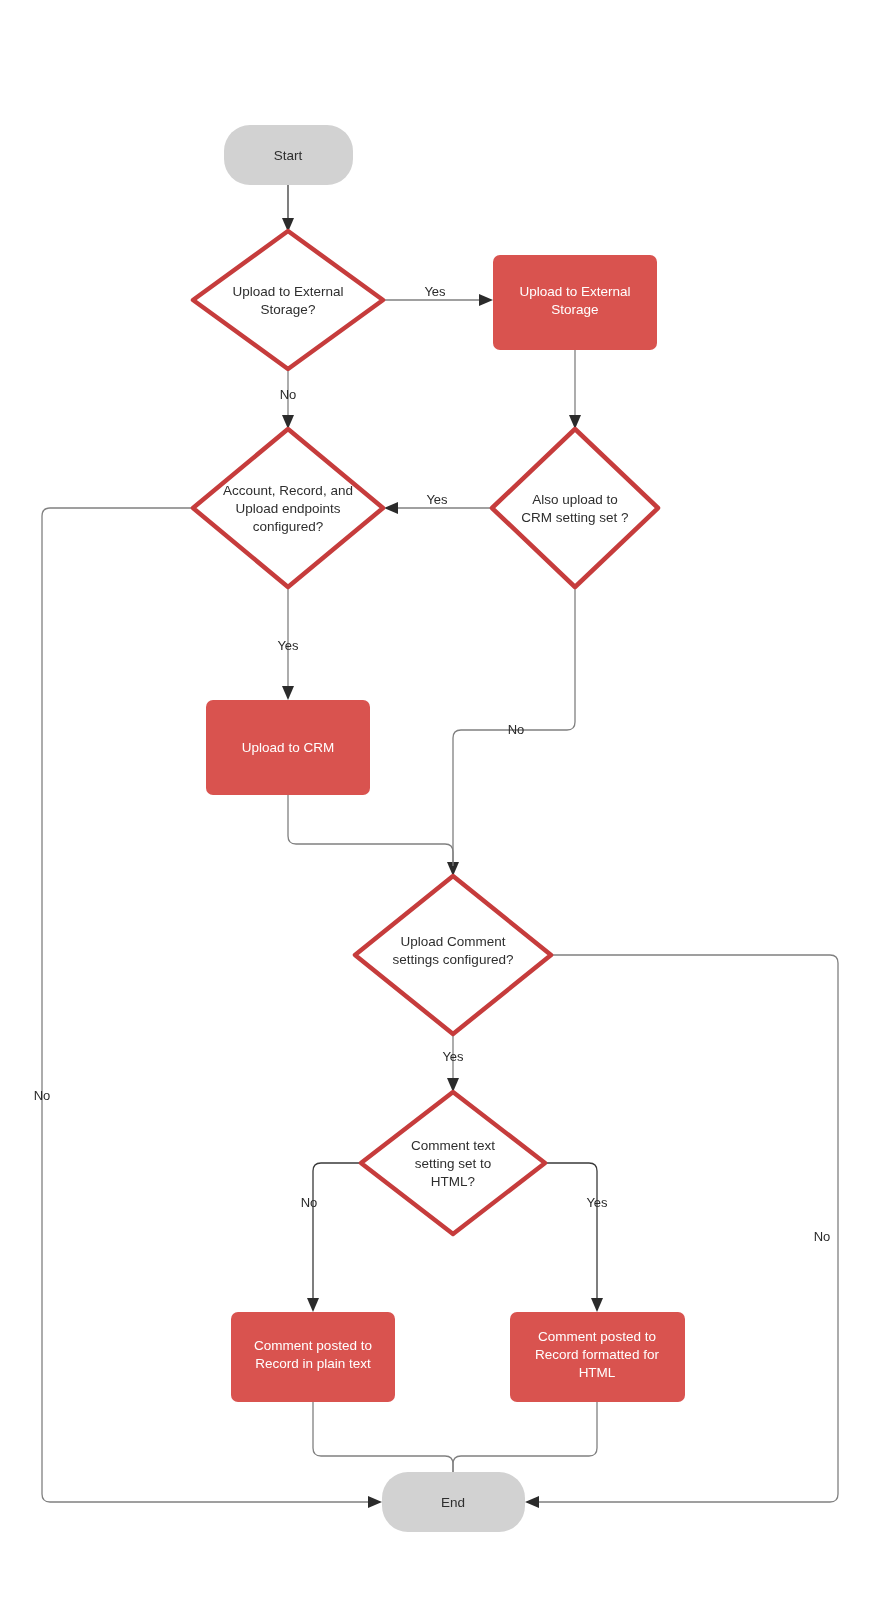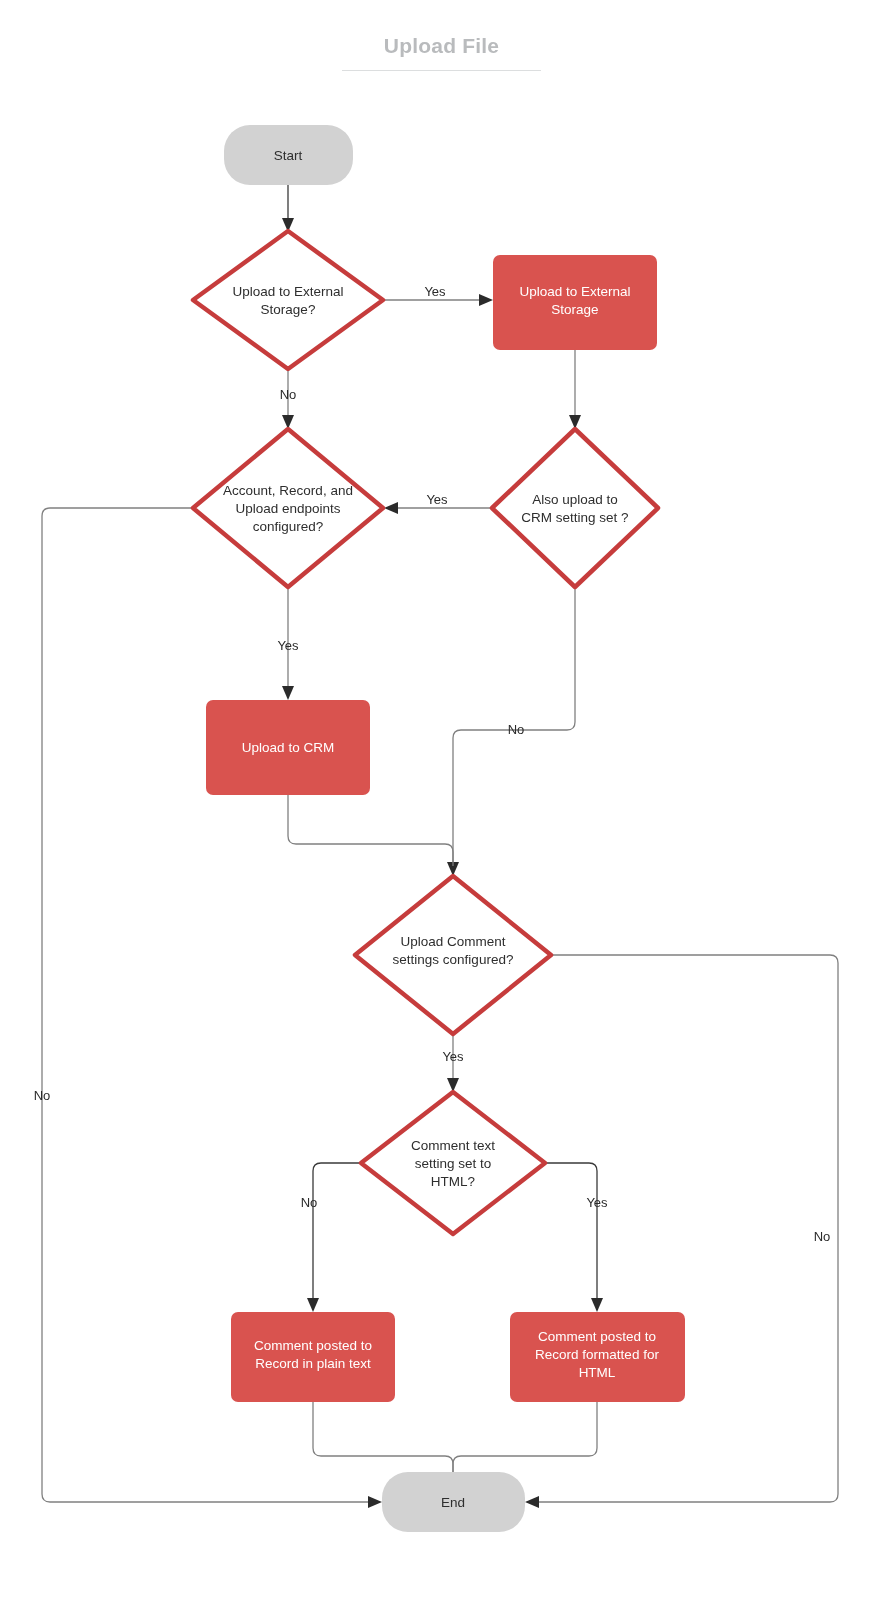--- a/index.html
+++ b/index.html
@@ -83,23 +83,20 @@
   .arrow-head {
     fill: #2b2b2b;
     stroke: none;
   }
 </style>
 </head>
 <body>
 
 <div id="diagram-root">
 
-  <div class="title-wrap">
-    <div class="diagram-title">Upload File</div>
-  </div>
 
   <svg class="flow" width="883" height="1600" viewBox="0 0 883 1600" xmlns="http://www.w3.org/2000/svg">
 
     
 
     
     <g>
       <path class="conn-dark" d="M288,185 L288,222"></path>
       <polygon class="arrow-head" points="288,232 282,218 294,218"></polygon>
     </g>

